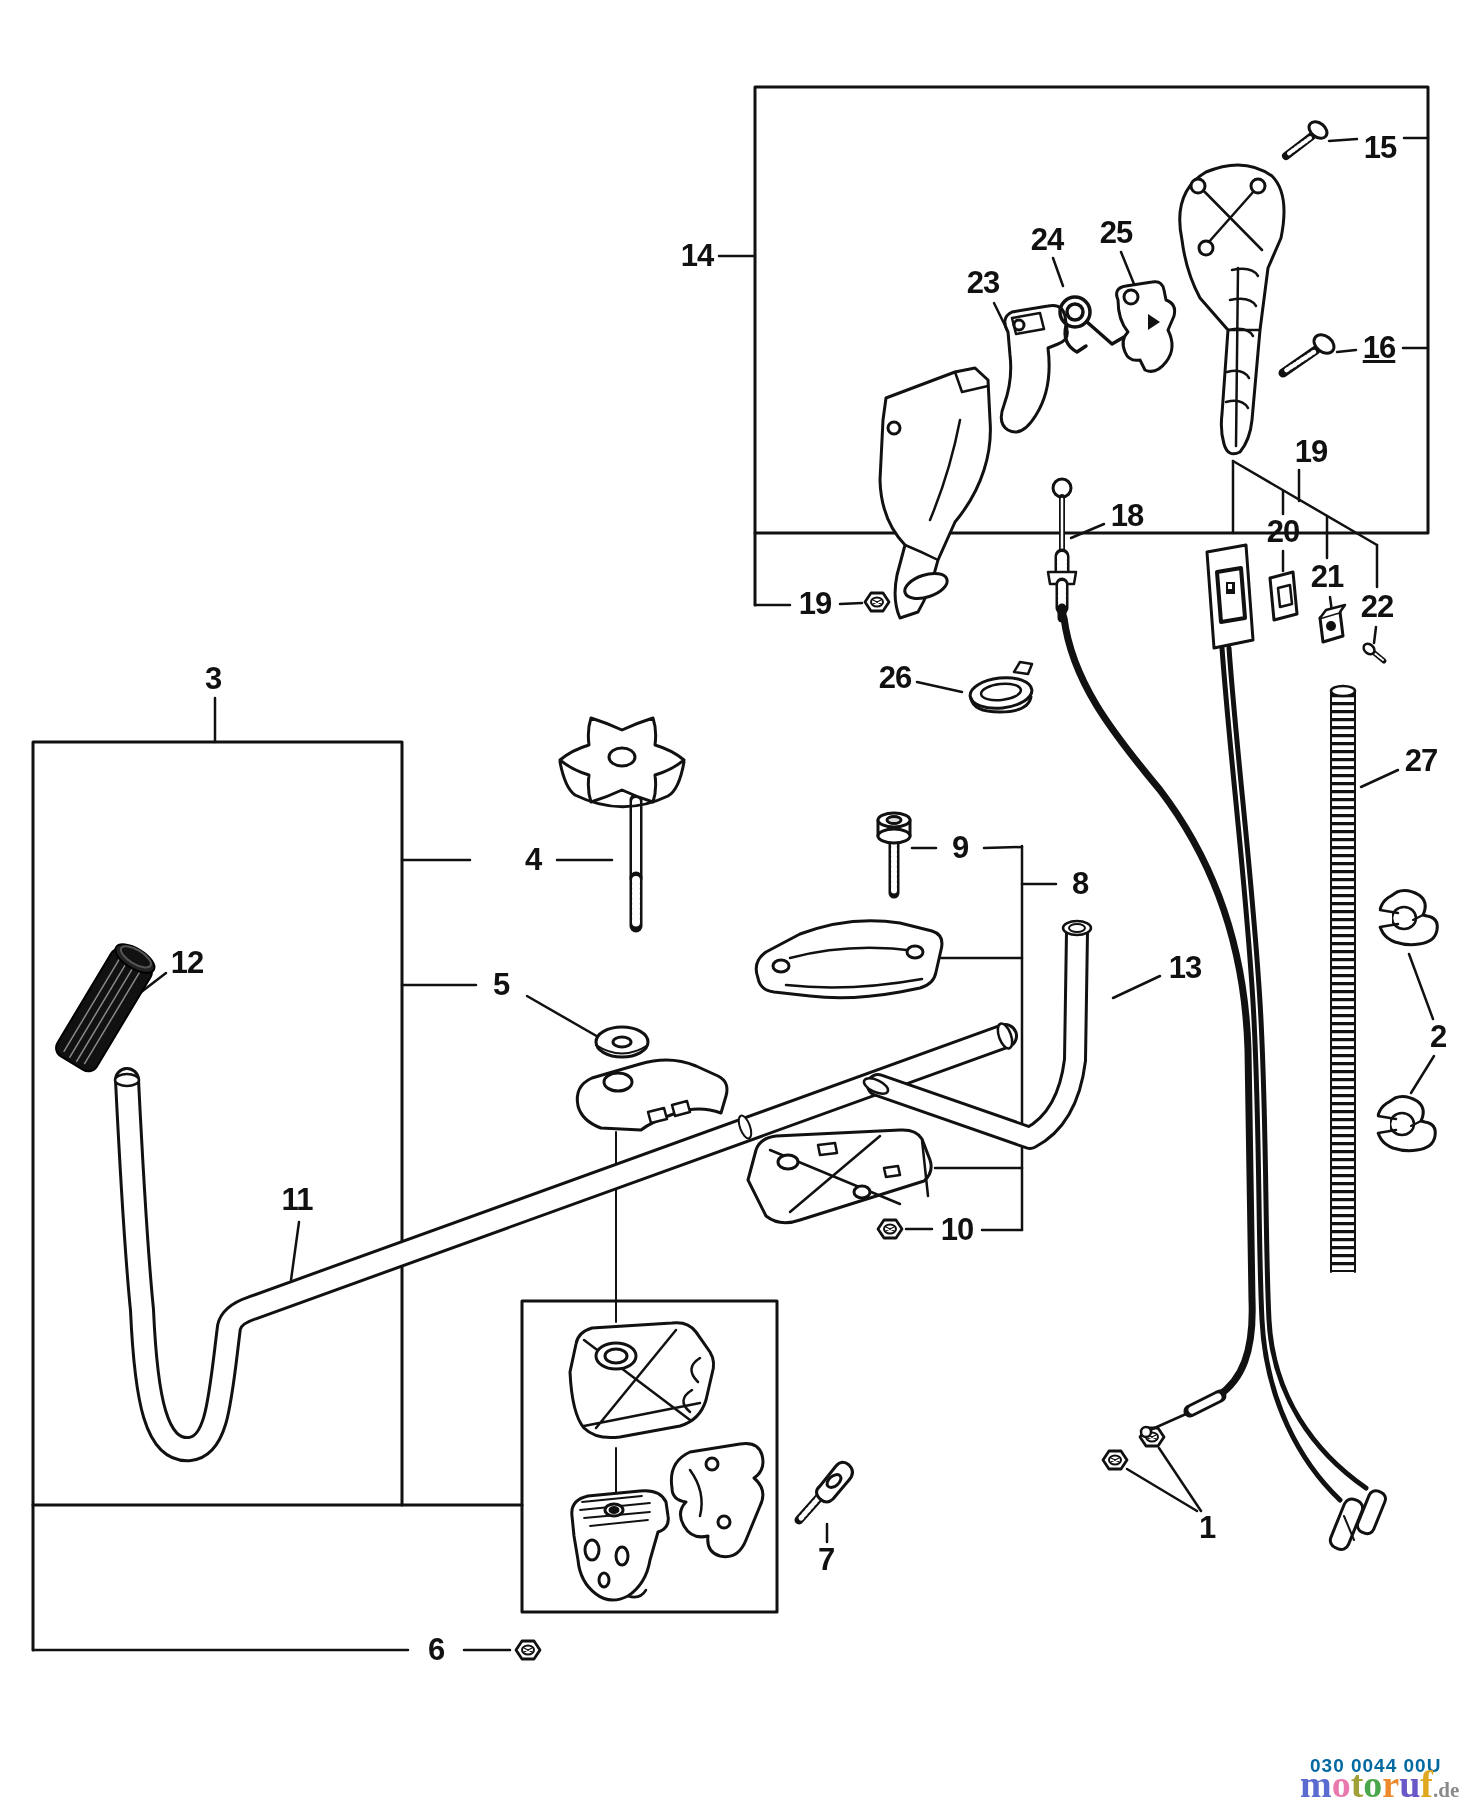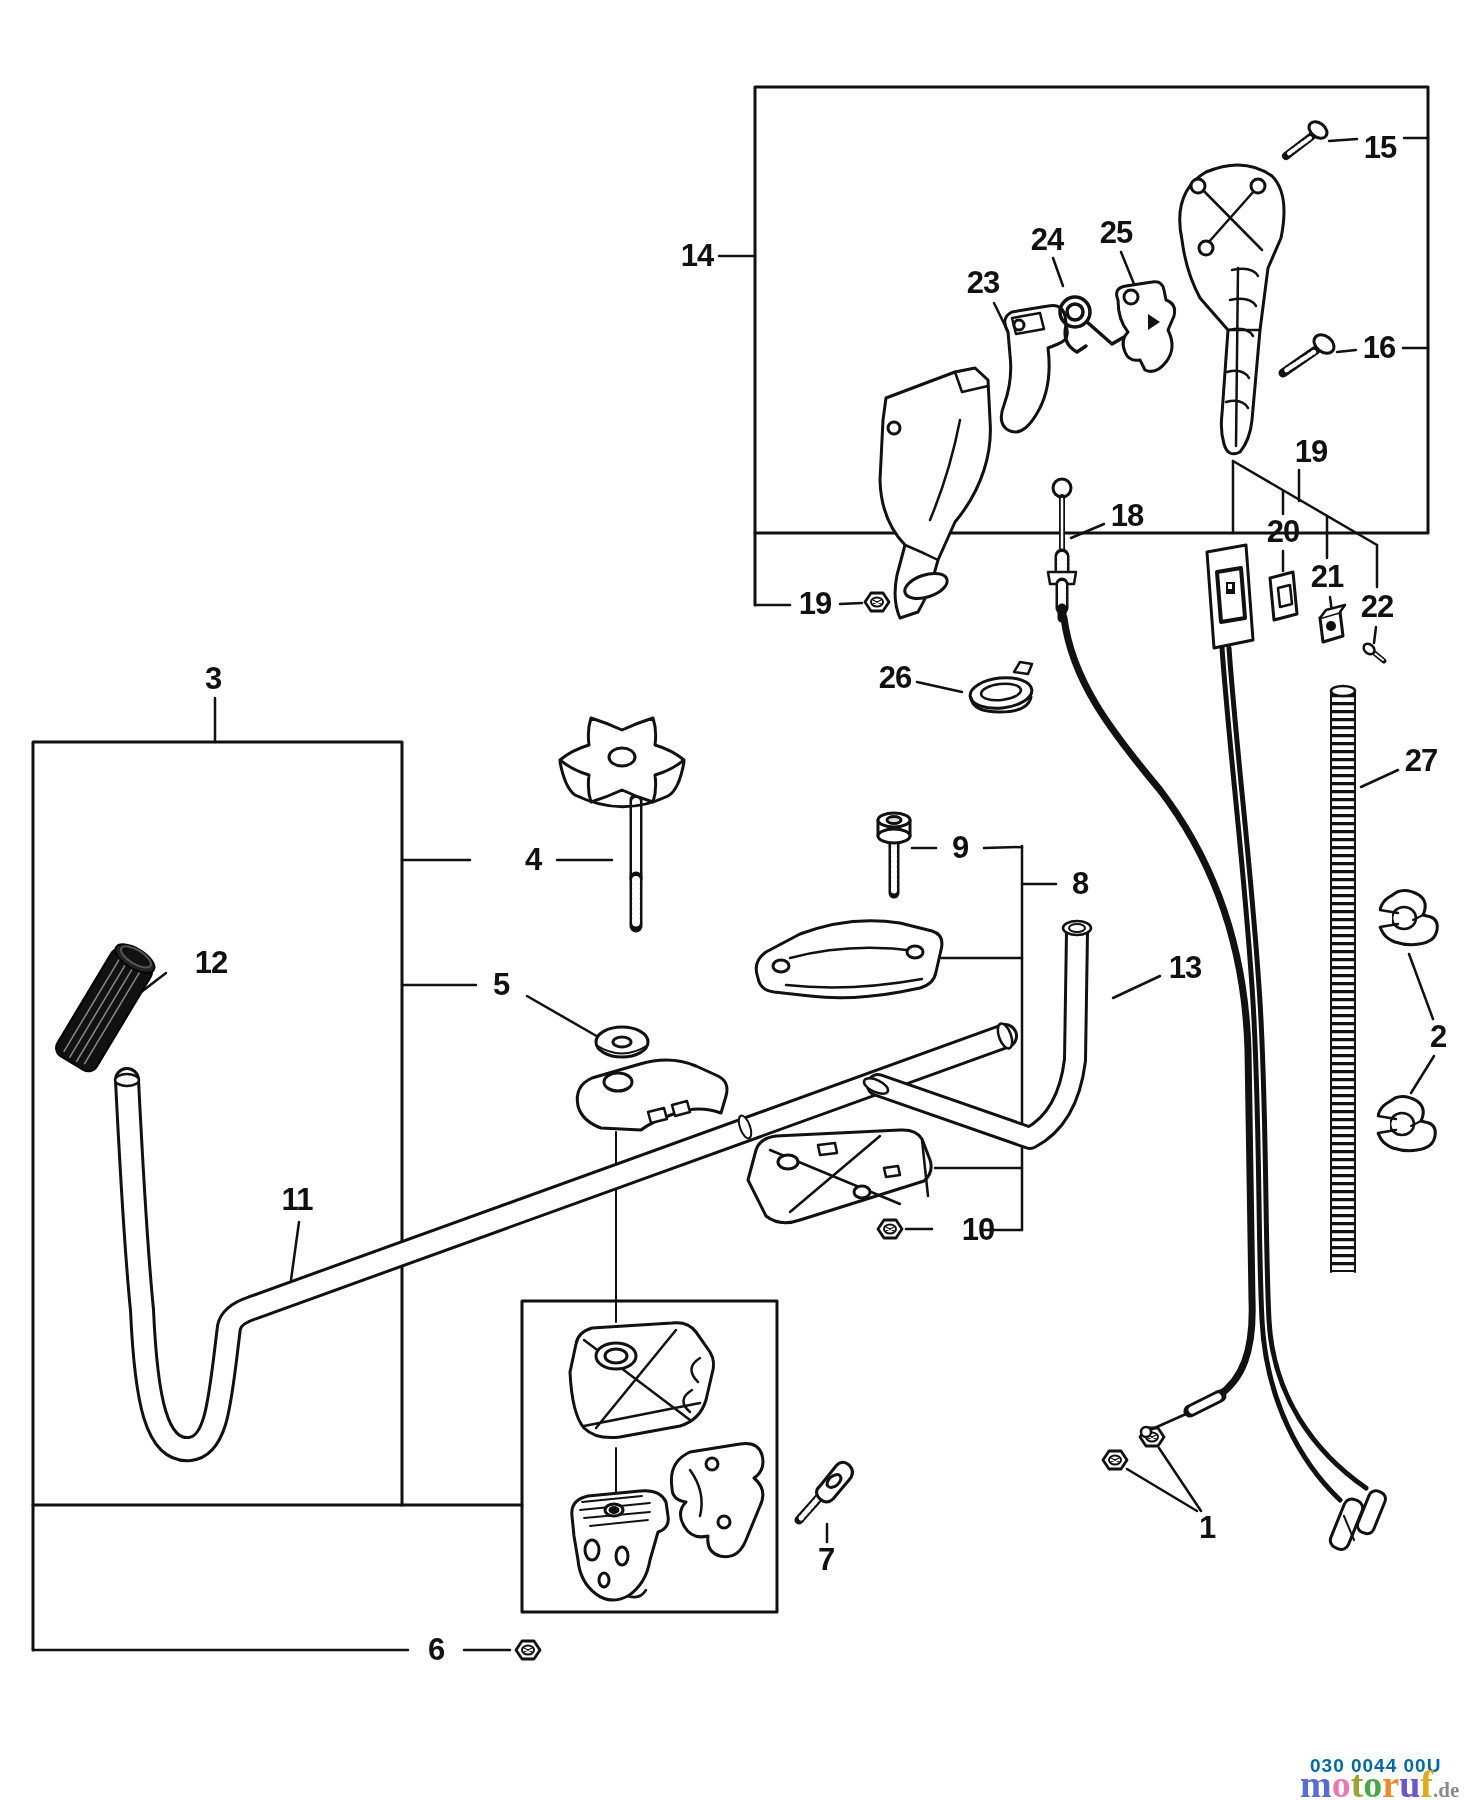--- a/index.html
+++ b/index.html
@@ -316,27 +316,27 @@
 <div id="labels">
       <div class="callout" style="left: 1207px; top: 1528px;">1</div>
       <div class="callout" style="left: 1438px; top: 1037px;">2</div>
       <div class="callout" style="left: 213px; top: 679px;">3</div>
       <div class="callout" style="left: 533px; top: 860px;">4</div>
       <div class="callout" style="left: 501px; top: 985px;">5</div>
       <div class="callout" style="left: 436px; top: 1650px;">6</div>
       <div class="callout" style="left: 826px; top: 1560px;">7</div>
       <div class="callout" style="left: 1080px; top: 884px;">8</div>
       <div class="callout" style="left: 960px; top: 848px;">9</div>
-      <div class="callout" style="left: 957px; top: 1230px; margin-left: 21px;">10</div>
+      <div class="callout" style="left: 957px; top: 1230px;">10</div>
       <div class="callout" style="left: 297px; top: 1200px; text-align: center;">11</div>
-      <div class="callout" style="left: 187px; top: 963px; margin-left: 24px;">12</div>
+      <div class="callout" style="left: 187px; top: 963px;">12</div>
       <div class="callout" style="left: 1185px; top: 968px;">13</div>
       <div class="callout" style="left: 697px; top: 256px;">14</div>
       <div class="callout" style="left: 1380px; top: 138px; margin-top: 10px;">15</div>
-      <div class="callout" style="left: 1379px; top: 348px;">16</div>
+      <div class="callout" style="left: 1379px; top: 348px; text-decoration: underline;">16</div>
       <div class="callout" style="left: 815px; top: 604px;">19</div>
       <div class="callout" style="left: 1127px; top: 516px;">18</div>
       <div class="callout" style="left: 1299px; top: 452px; margin-left: 12px;">19</div>
       <div class="callout" style="left: 1283px; top: 532px;">20</div>
       <div class="callout" style="left: 1327px; top: 577px;">21</div>
       <div class="callout" style="left: 1377px; top: 607px;">22</div>
       <div class="callout" style="left: 983px; top: 283px;">23</div>
       <div class="callout" style="left: 1047px; top: 240px;">24</div>
       <div class="callout" style="left: 1116px; top: 233px; text-align: center;">25</div>
       <div class="callout" style="left: 895px; top: 678px;">26</div>

